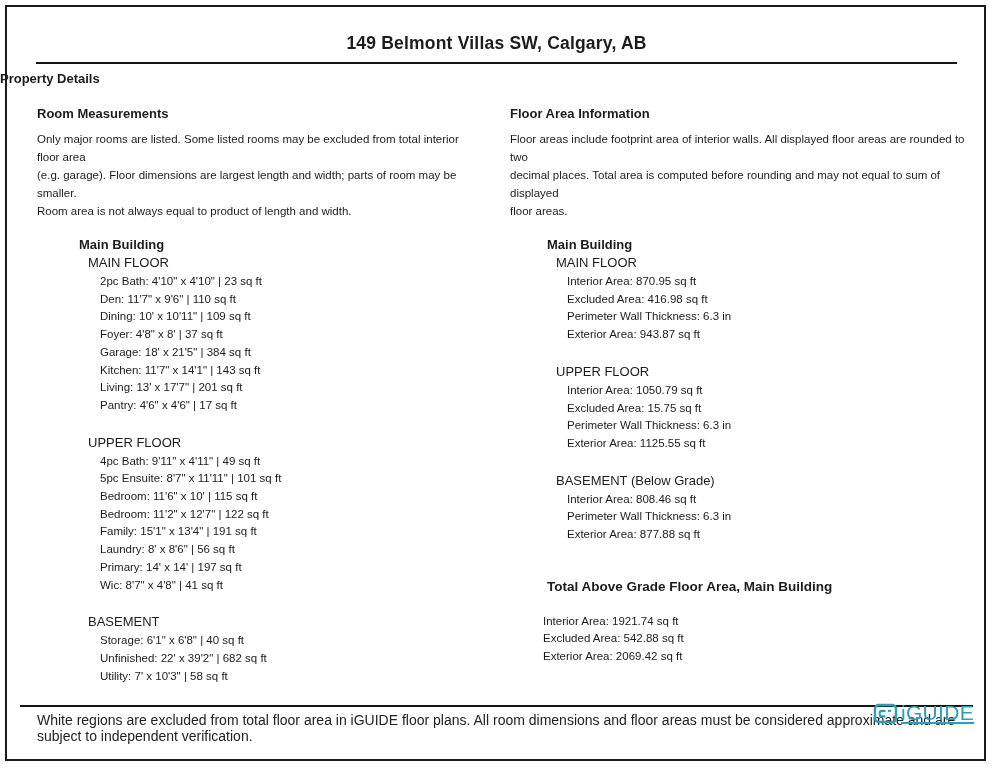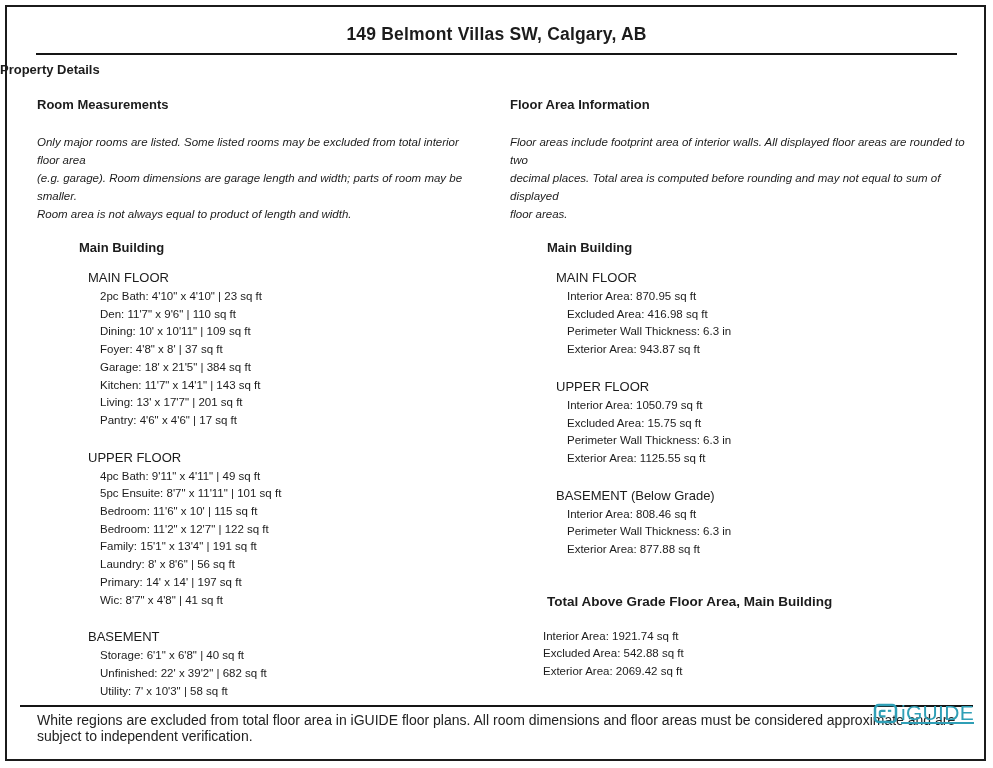--- a/index.html
+++ b/index.html
@@ -5,33 +5,33 @@
   html, body { margin:0; padding:0; background:#ffffff; }
   body {
     width:993px; height:768px; position:relative; overflow:hidden;
     font-family:"Liberation Sans", "DejaVu Sans", sans-serif;
     color:#1c1c1c;
   }
   .frame {
     position:absolute; left:5px; top:5px; width:981px; height:756px;
     border:2px solid #1b1b1b; box-sizing:border-box; pointer-events:none;
   }
-  .header-title { padding-top:24px; text-align:center; font-size:17.5px; font-weight:bold; letter-spacing:0.2px; }
+  .header-title { padding-top:33px; text-align:center; font-size:17.5px; font-weight:bold; letter-spacing:0.2px; }
   .header-rule { margin:8px 36px 0 36px; border-top:2px solid #151515; height:0; }
   .header-subtitle { font-weight:bold; font-size:13px; margin-top:7px; }
 
   .columns { display:flex; margin-top:20px; }
   .col-left  { margin-left:37px; width:447px; }
   .col-right { margin-left:26px; width:465px; }
 
   .section-heading { font-size:13px; font-weight:bold; line-height:15px; }
-  .desc { margin-top:21px;font-style:italic; }
+  .desc { margin-top:9px; }
   .desc-line { font-size:11.5px; line-height:18px; }
 
-  .building-name { font-size:13px; font-weight:bold; line-height:15px; margin-top:17px; margin-bottom:15px; }
+  .building-name { font-size:13px; font-weight:bold; line-height:15px; margin-top:17px; margin-bottom:3px; }
   .floor-block { margin-top:20px; }
   .floor-block.first { margin-top:0; }
   .floor-name { font-size:13px; line-height:15px; margin-bottom:3px; }
   .detail-line { font-size:11.5px; line-height:17.7px; }
 
   .col-left  .building-name { margin-left:42px; }
   .col-right .building-name { margin-left:37px; }
   .col-left  .floor-name { margin-left:51px; }
   .col-right .floor-name { margin-left:46px; }
   .col-left  .detail-line { margin-left:63px; }
@@ -54,21 +54,21 @@
 <div class="header-title">149 Belmont Villas SW, Calgary, AB</div>
 <div class="header-rule"></div>
 <div class="header-subtitle">Property Details</div>
 
 <div class="columns">
 
   <div class="col-left">
     <div class="section-heading">Room Measurements</div>
     <div class="desc">
       <div class="desc-line">Only major rooms are listed. Some listed rooms may be excluded from total interior floor area</div>
-      <div class="desc-line">(e.g. garage). Room dimensions are garage length and width; parts of room may be smaller.</div>
+      <div class="desc-line">(e.g. garage). Floor dimensions are largest length and width; parts of room may be smaller.</div>
       <div class="desc-line">Room area is not always equal to product of length and width.</div>
     </div>
 
     <div class="building-name">Main Building</div>
 
     <div class="floor-block first">
       <div class="floor-name">MAIN FLOOR</div>
       <div class="detail-line">2pc Bath: 4'10" x 4'10" | 23 sq ft</div>
       <div class="detail-line">Den: 11'7" x 9'6" | 110 sq ft</div>
       <div class="detail-line">Dining: 10' x 10'11" | 109 sq ft</div>

